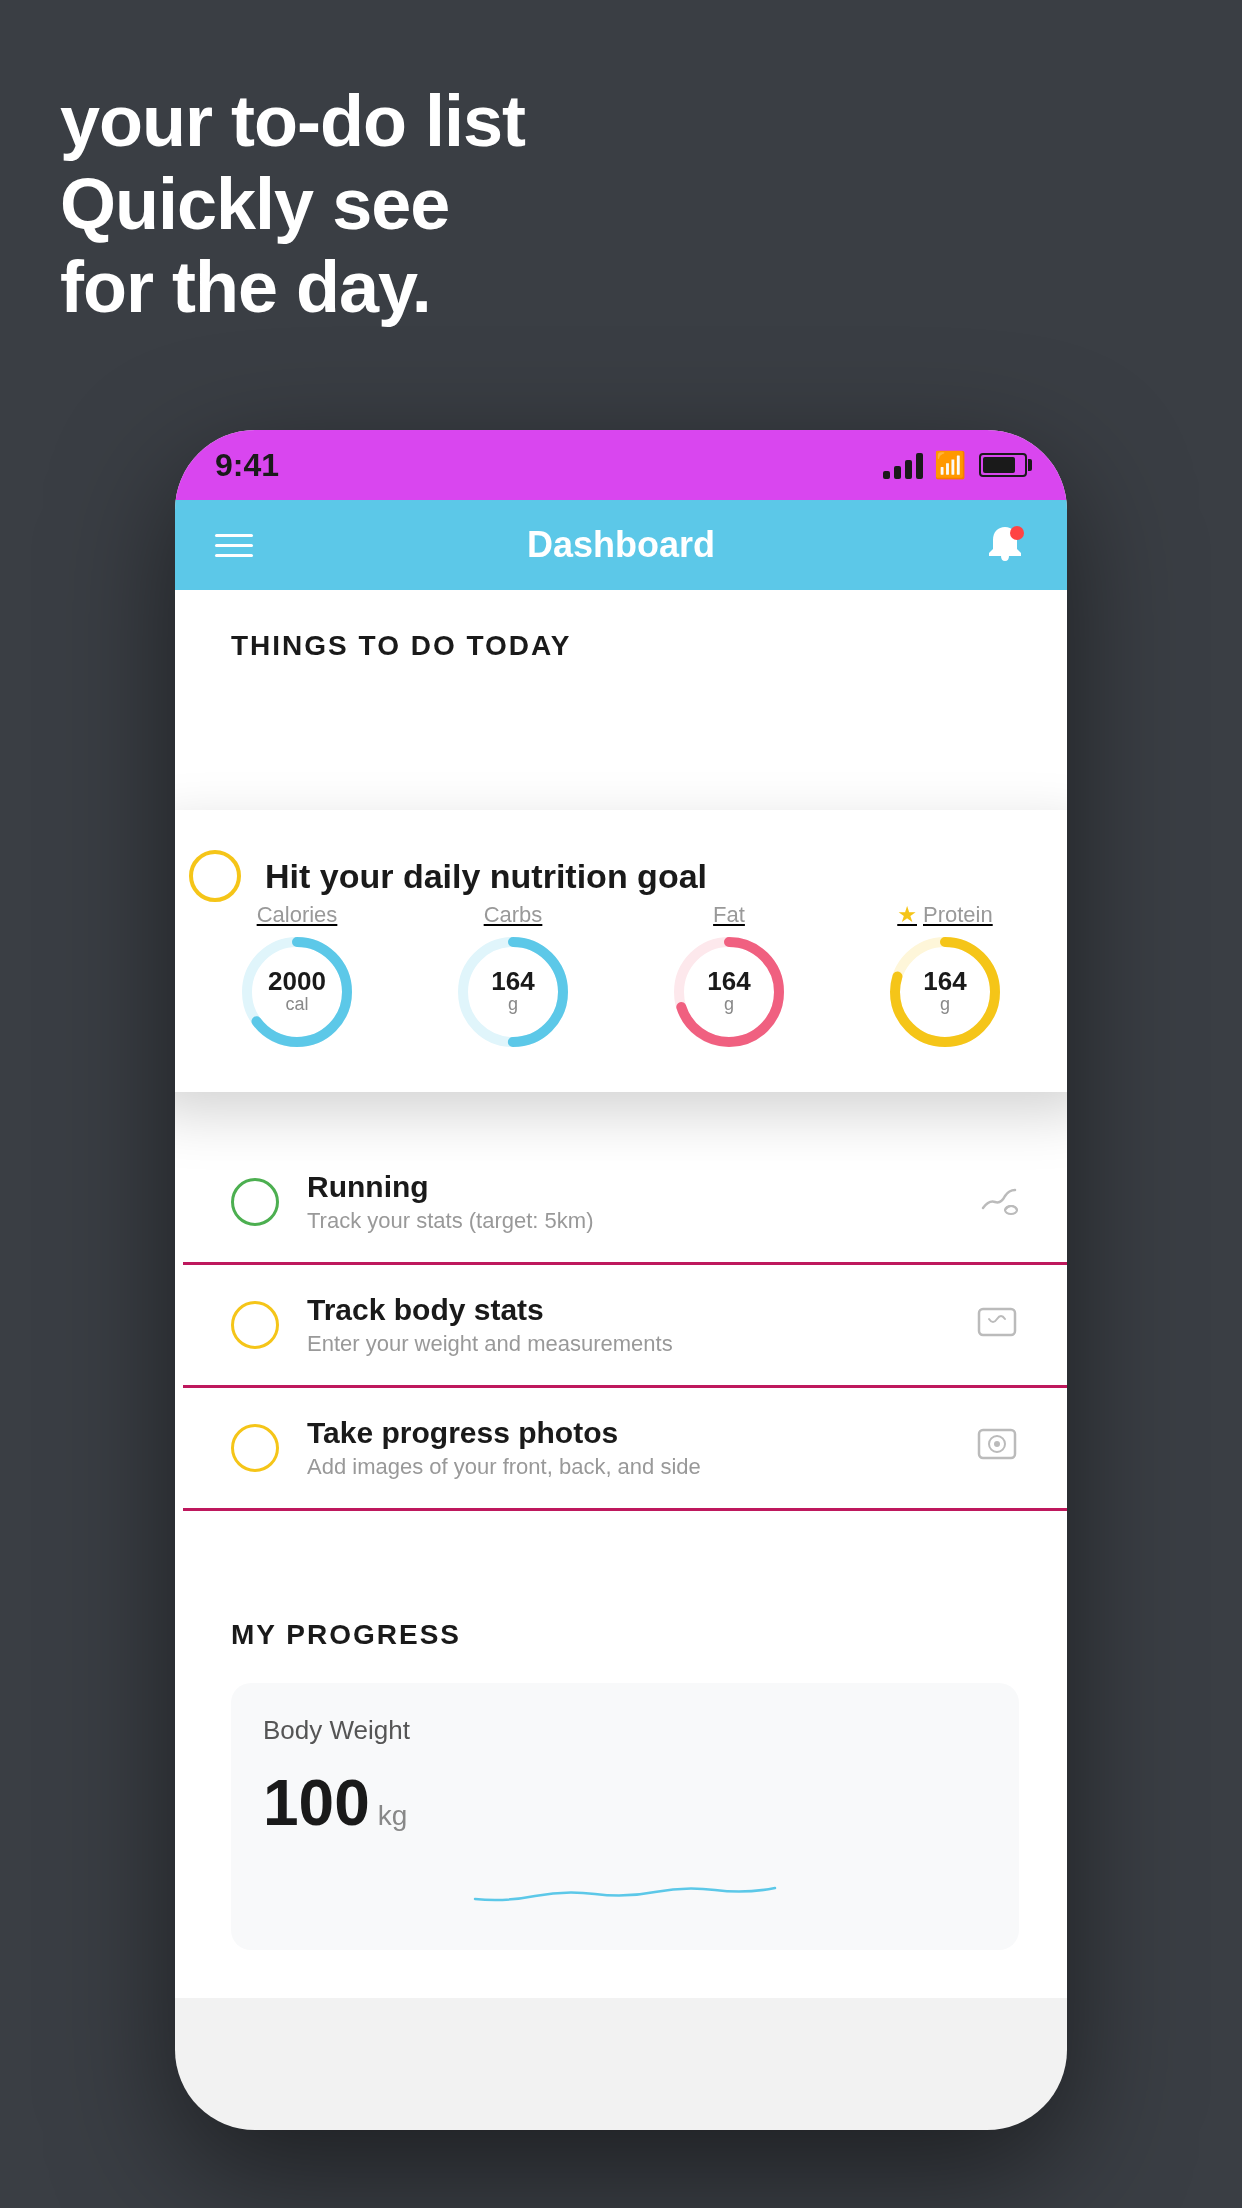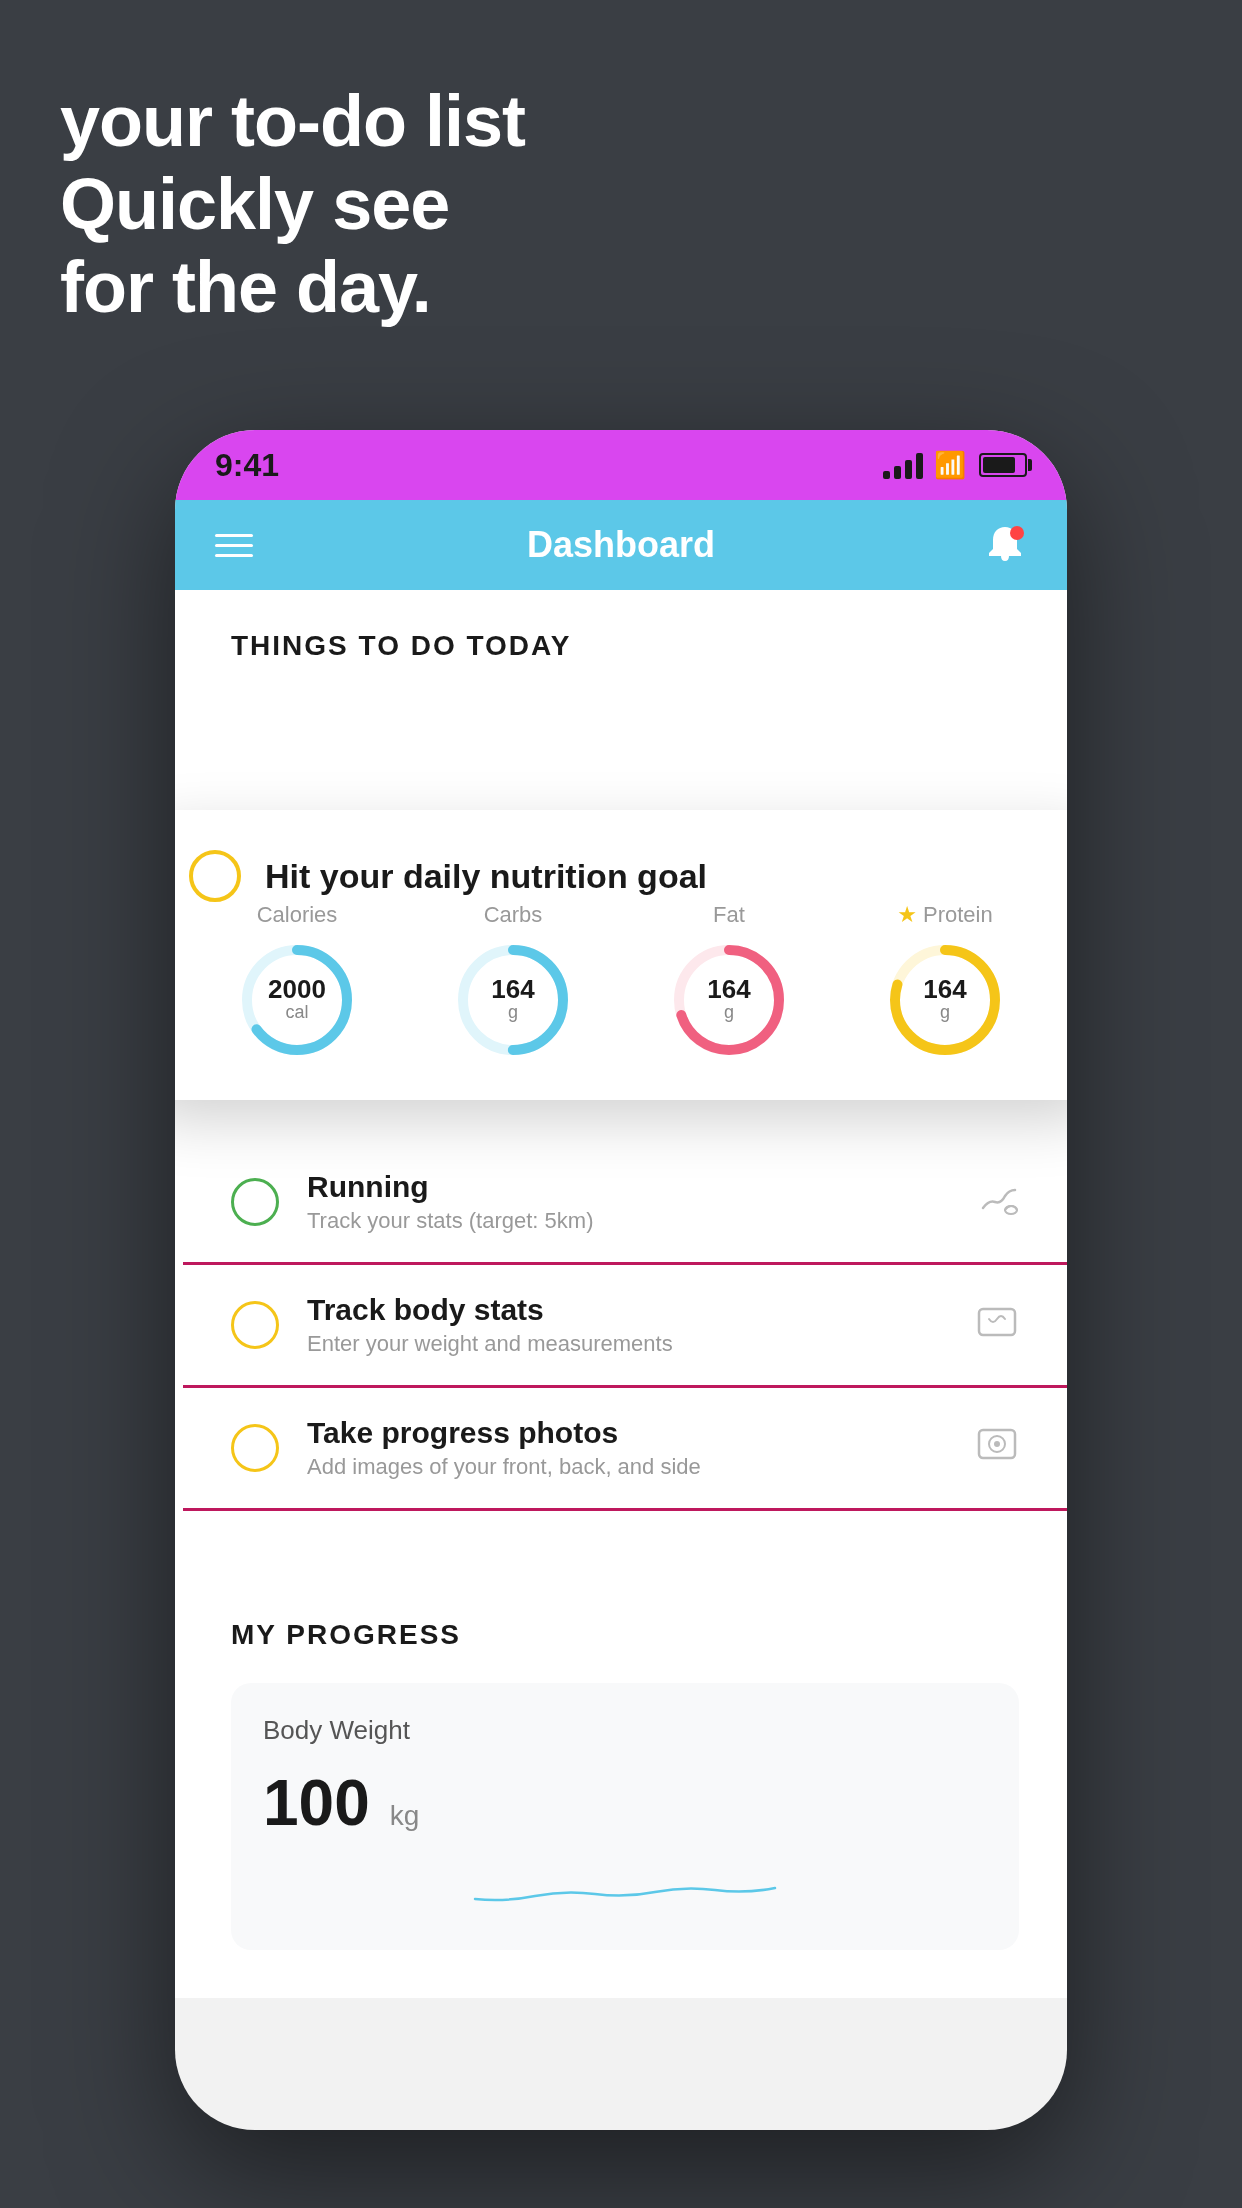--- a/index.html
+++ b/index.html
@@ -183,21 +183,22 @@
     }
     .nutrition-circles {
       display: flex;
       justify-content: space-around;
       align-items: flex-start;
     }
     .nutrition-item {
       display: flex;
       flex-direction: column;
       align-items: center;
-      gap: 12px;
+      gap: 4px;
+      text-decoration: underline;
     }
     .nutrition-label {
       font-size: 22px;
       color: #999;
       display: flex;
       align-items: center;
       gap: 6px;
     }
     .star-icon {
       color: #f5c518;
@@ -293,21 +294,21 @@
       overflow: hidden;
     }
     .progress-card-title {
       font-size: 26px;
       color: #555;
       margin-bottom: 20px;
     }
     .progress-value-row {
       display: flex;
       align-items: baseline;
-      gap: 20px;
+      gap: 8px;
       margin-bottom: 24px;
     }
     .progress-number {
       font-size: 64px;
       font-weight: 800;
       color: #1a1a1a;
     }
     .progress-unit {
       font-size: 28px;
       color: #888;

